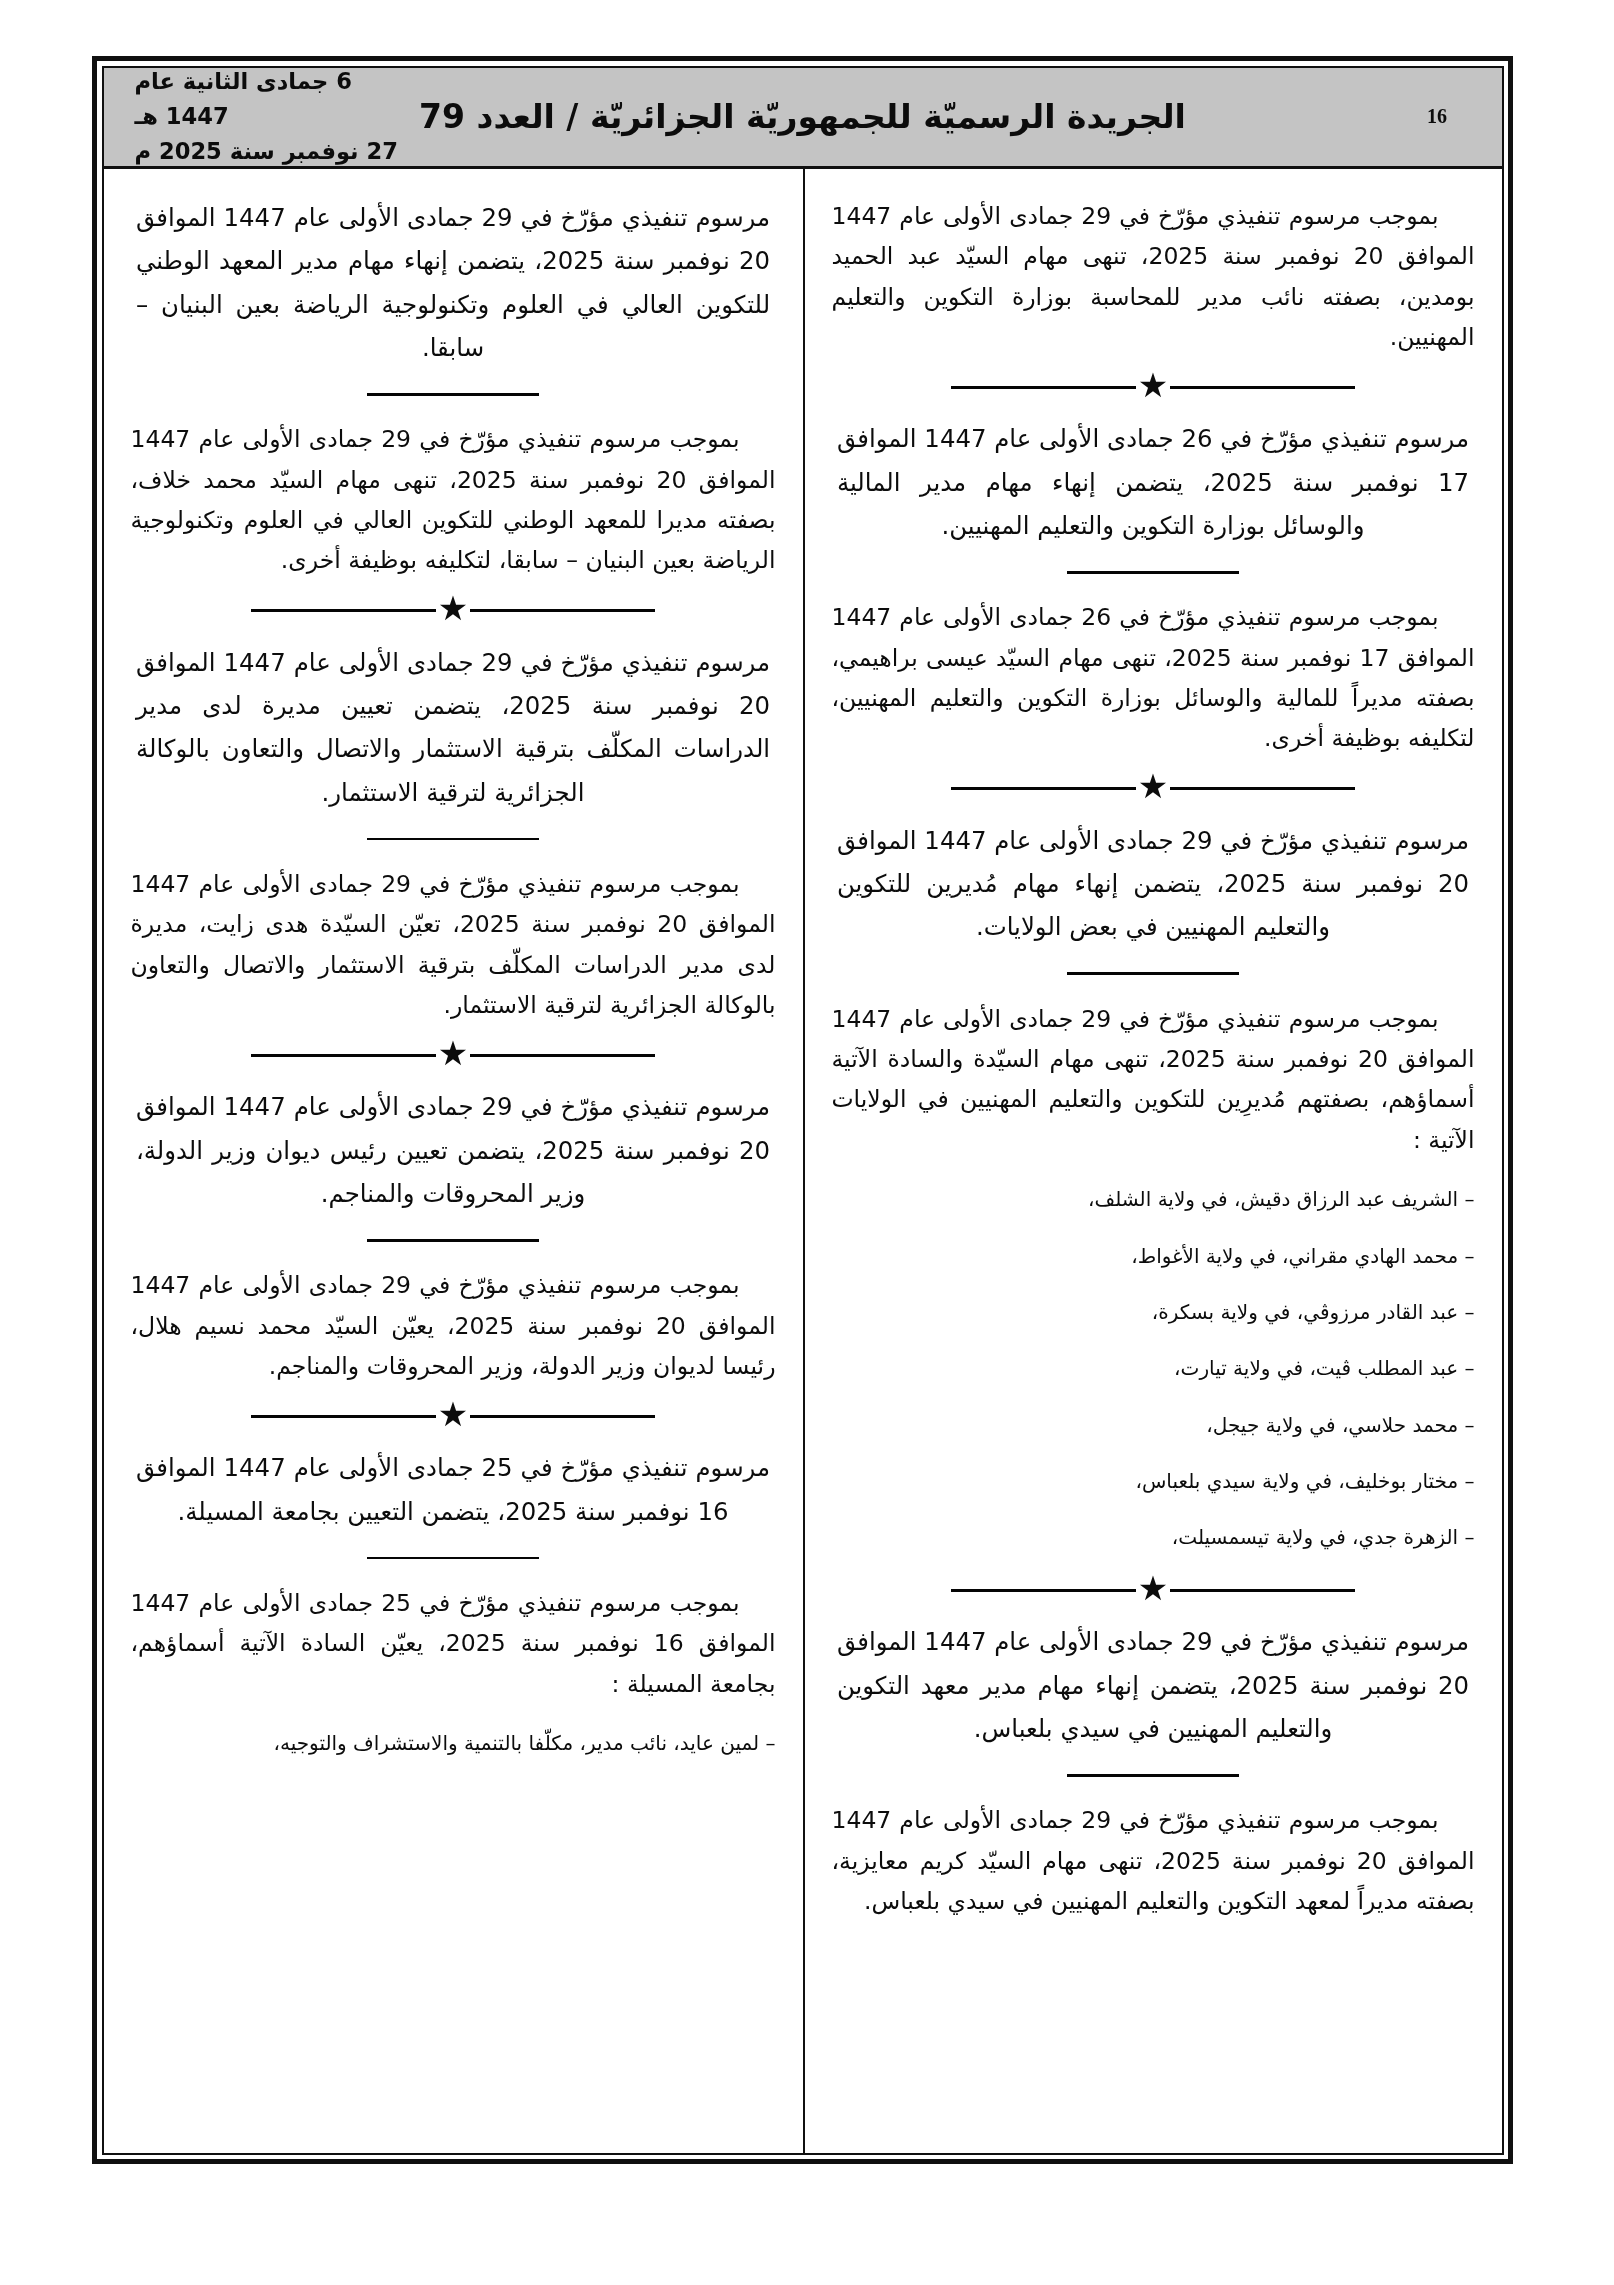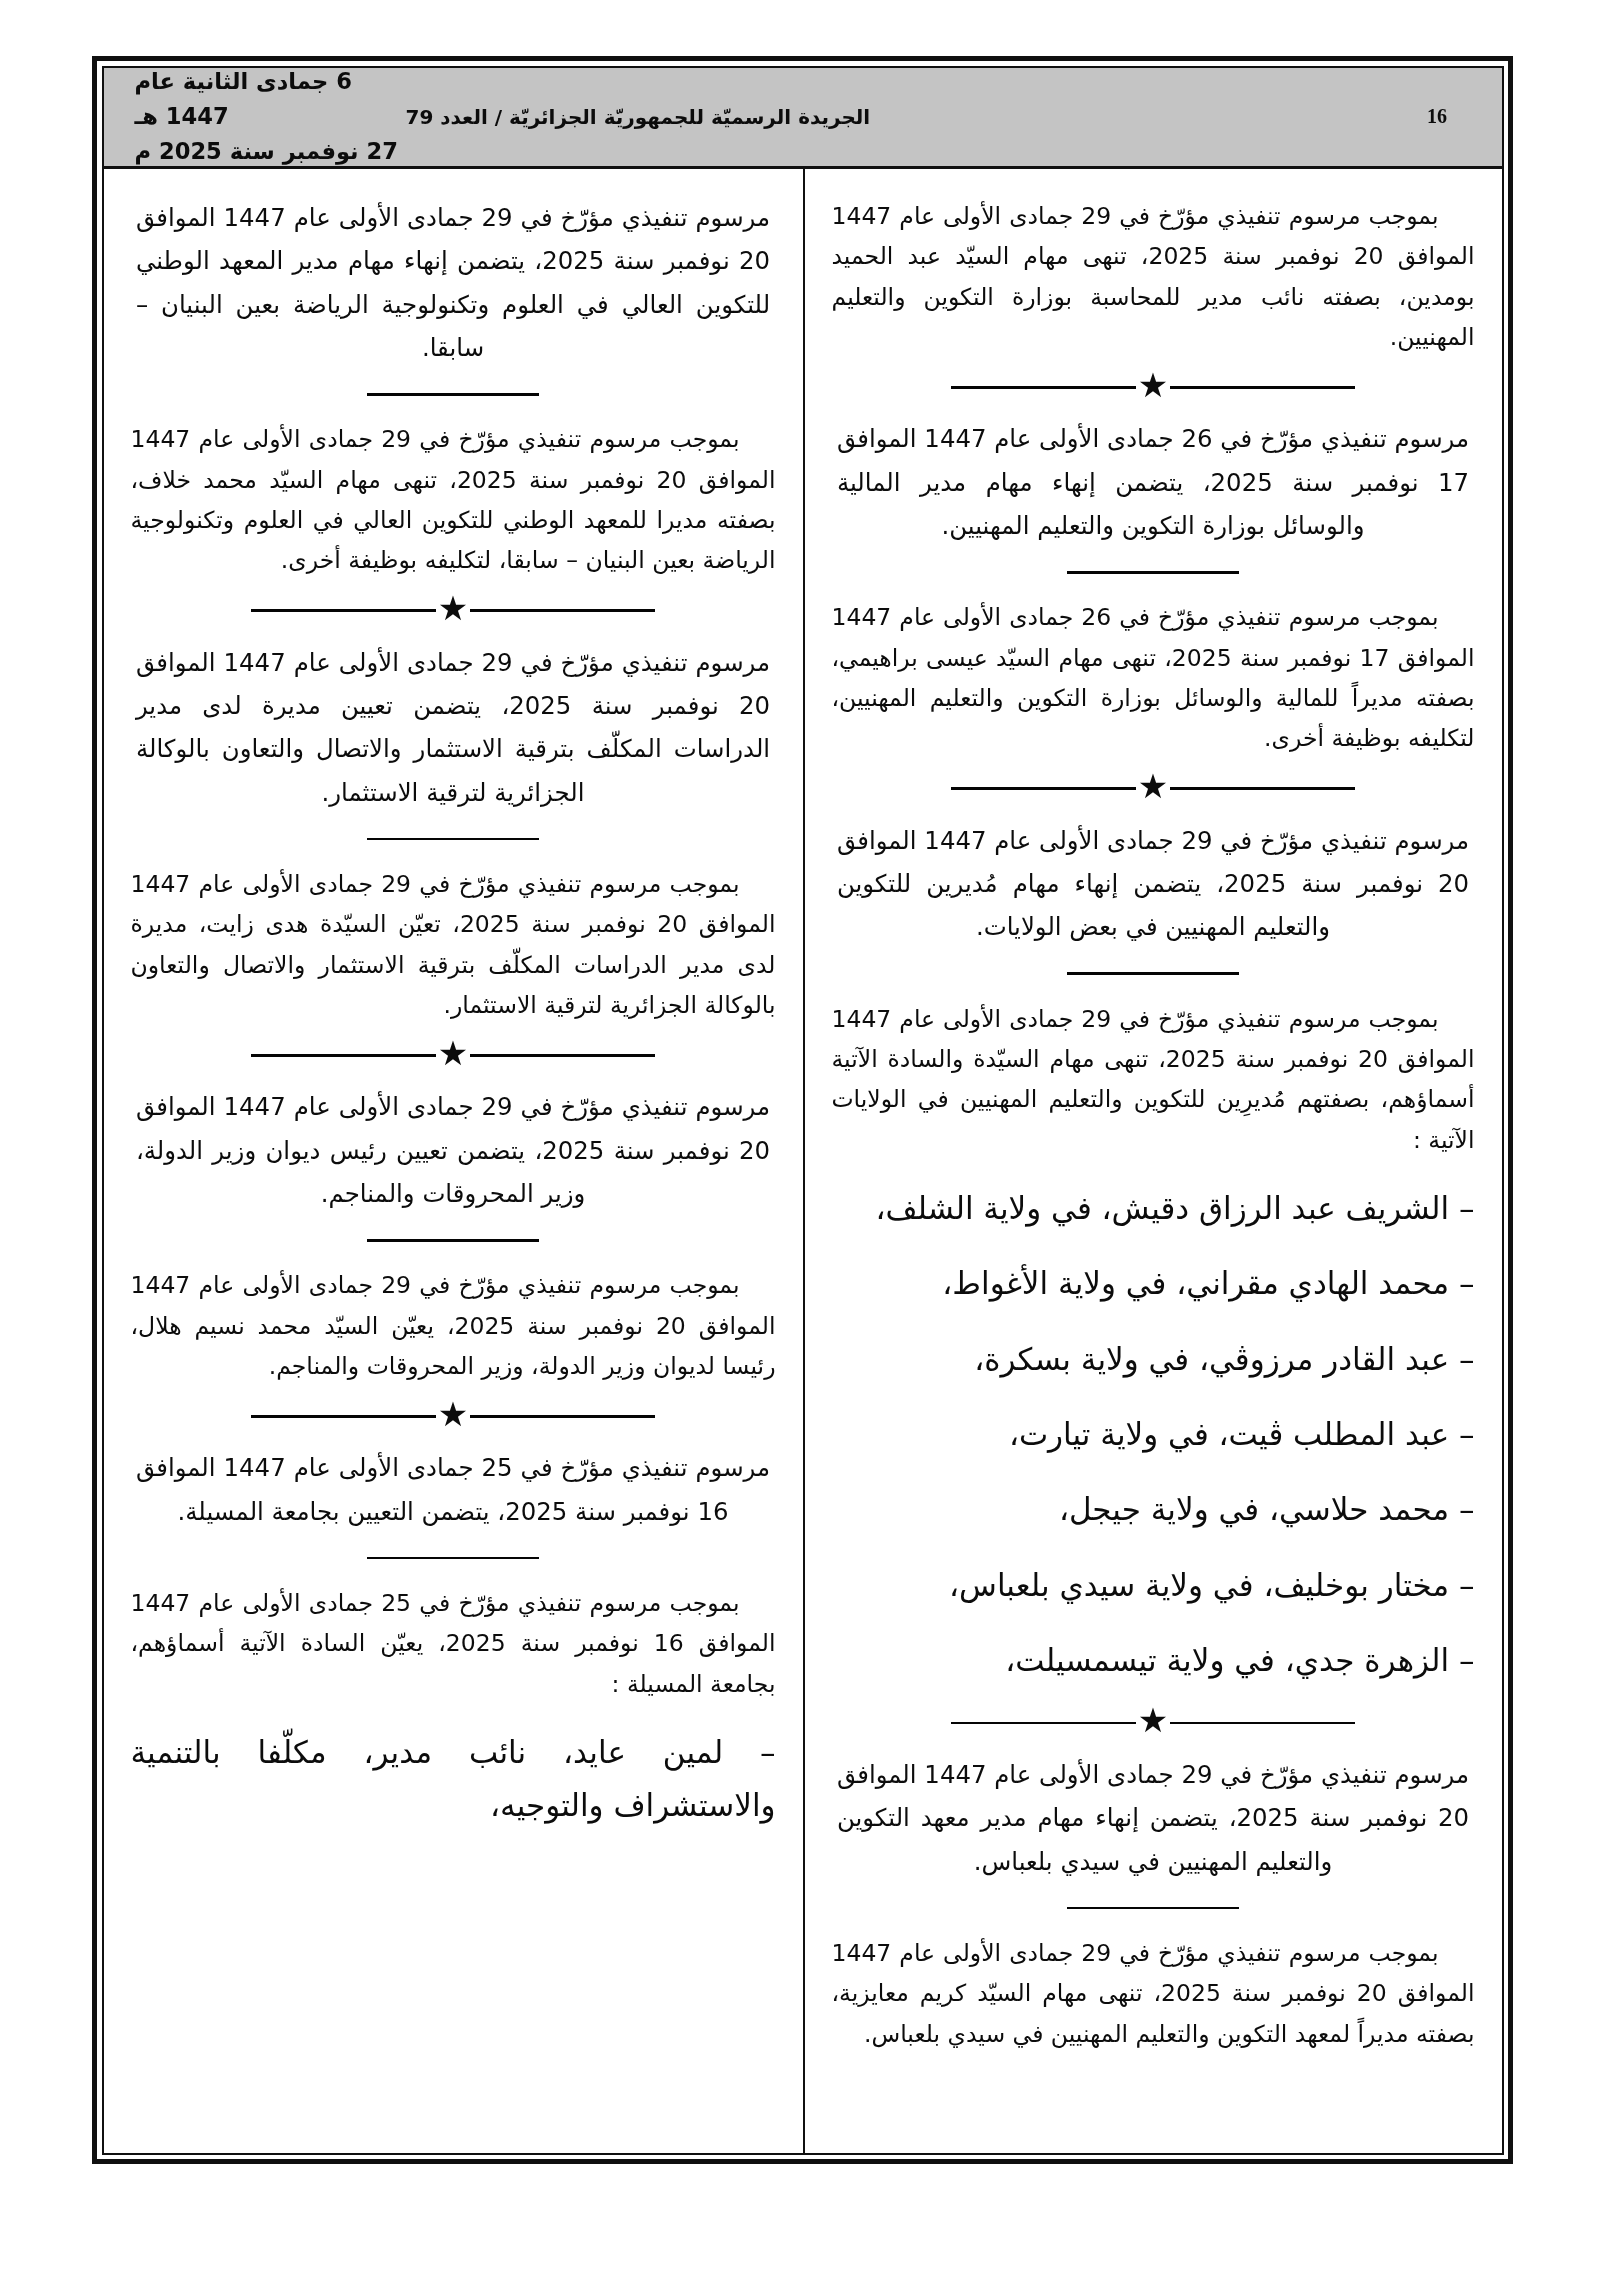--- a/index.html
+++ b/index.html
@@ -17,39 +17,39 @@
   }
   .header{
     height:101px;flex:0 0 101px;background:#c4c4c4;border-bottom:3.6px solid #101010;
     display:flex;align-items:center;box-sizing:border-box;padding:0 31px;
   }
   .header .pageno{
     width:271px;font-family:"Liberation Serif","DejaVu Serif",serif;
     font-weight:bold;font-size:20px;text-align:right;padding-right:23.5px;box-sizing:border-box;
   }
   .header .title{
-    flex:1;text-align:left;font-weight:bold;font-size:20px;letter-spacing:0;
+    flex:1;text-align:center;font-weight:bold;font-size:33px;letter-spacing:0;
   }
   .header .dates{
     width:271px;text-align:left;font-weight:bold;font-size:22.6px;line-height:1.55;
   }
   .columns{flex:1;display:flex;overflow:hidden;}
   .col{width:50%;box-sizing:border-box;padding:14.5px 27px 0 27px;overflow:hidden;}
   .col-a{border-left:2.7px solid #101010;} 
   .para{
     font-size:23.5px;line-height:1.72;text-align:justify;margin:12.7px 0;
     text-indent:36px;
   }
   .heading{
     font-size:24.4px;line-height:1.78;font-weight:normal;text-align:justify;
     text-align-last:center;margin:12.7px 5.4px;
   }
   .list{margin:3.6px 0;}
   .list-item{
-    font-size:31px;line-height:1.72;text-align:justify;margin:22px 0;
+    font-size:20px;line-height:1.72;text-align:justify;margin:22px 0;
   }
   .sep-star{
     display:flex;align-items:center;justify-content:center;margin:16.3px 0;
   }
   .sep-star .line{width:185px;height:2.7px;background:#050505;}
   .sep-star .star{
     font-size:34px;line-height:0.8;padding:0 1.8px;transform:translateY(-1.8px);
   }
   .sep-rule{width:172px;height:2.7px;background:#050505;margin:23.5px auto;}
 </style>

